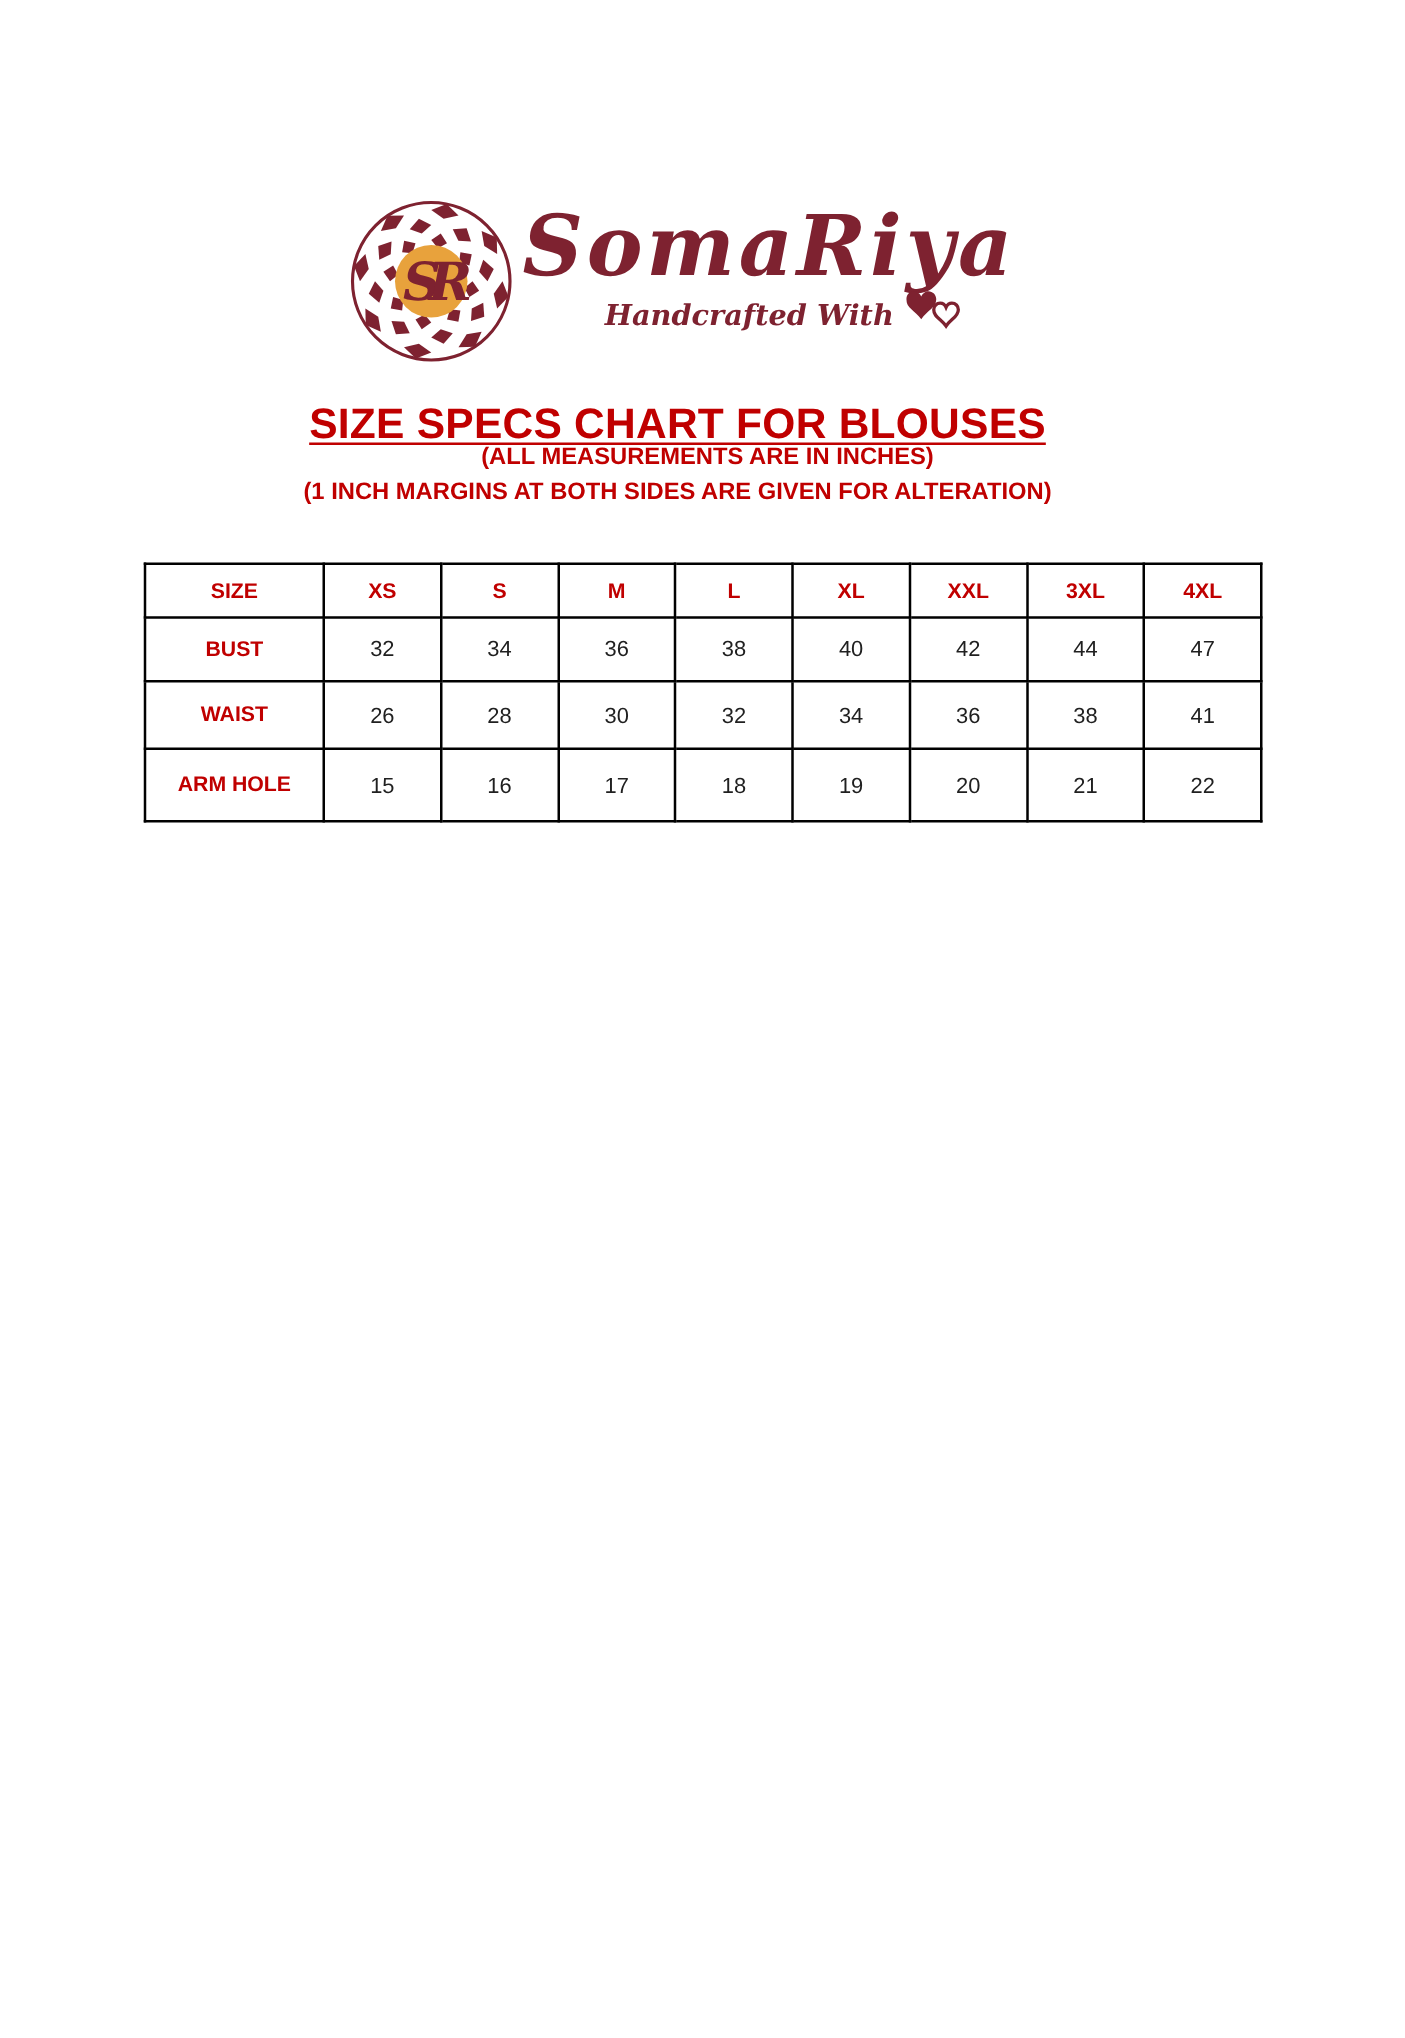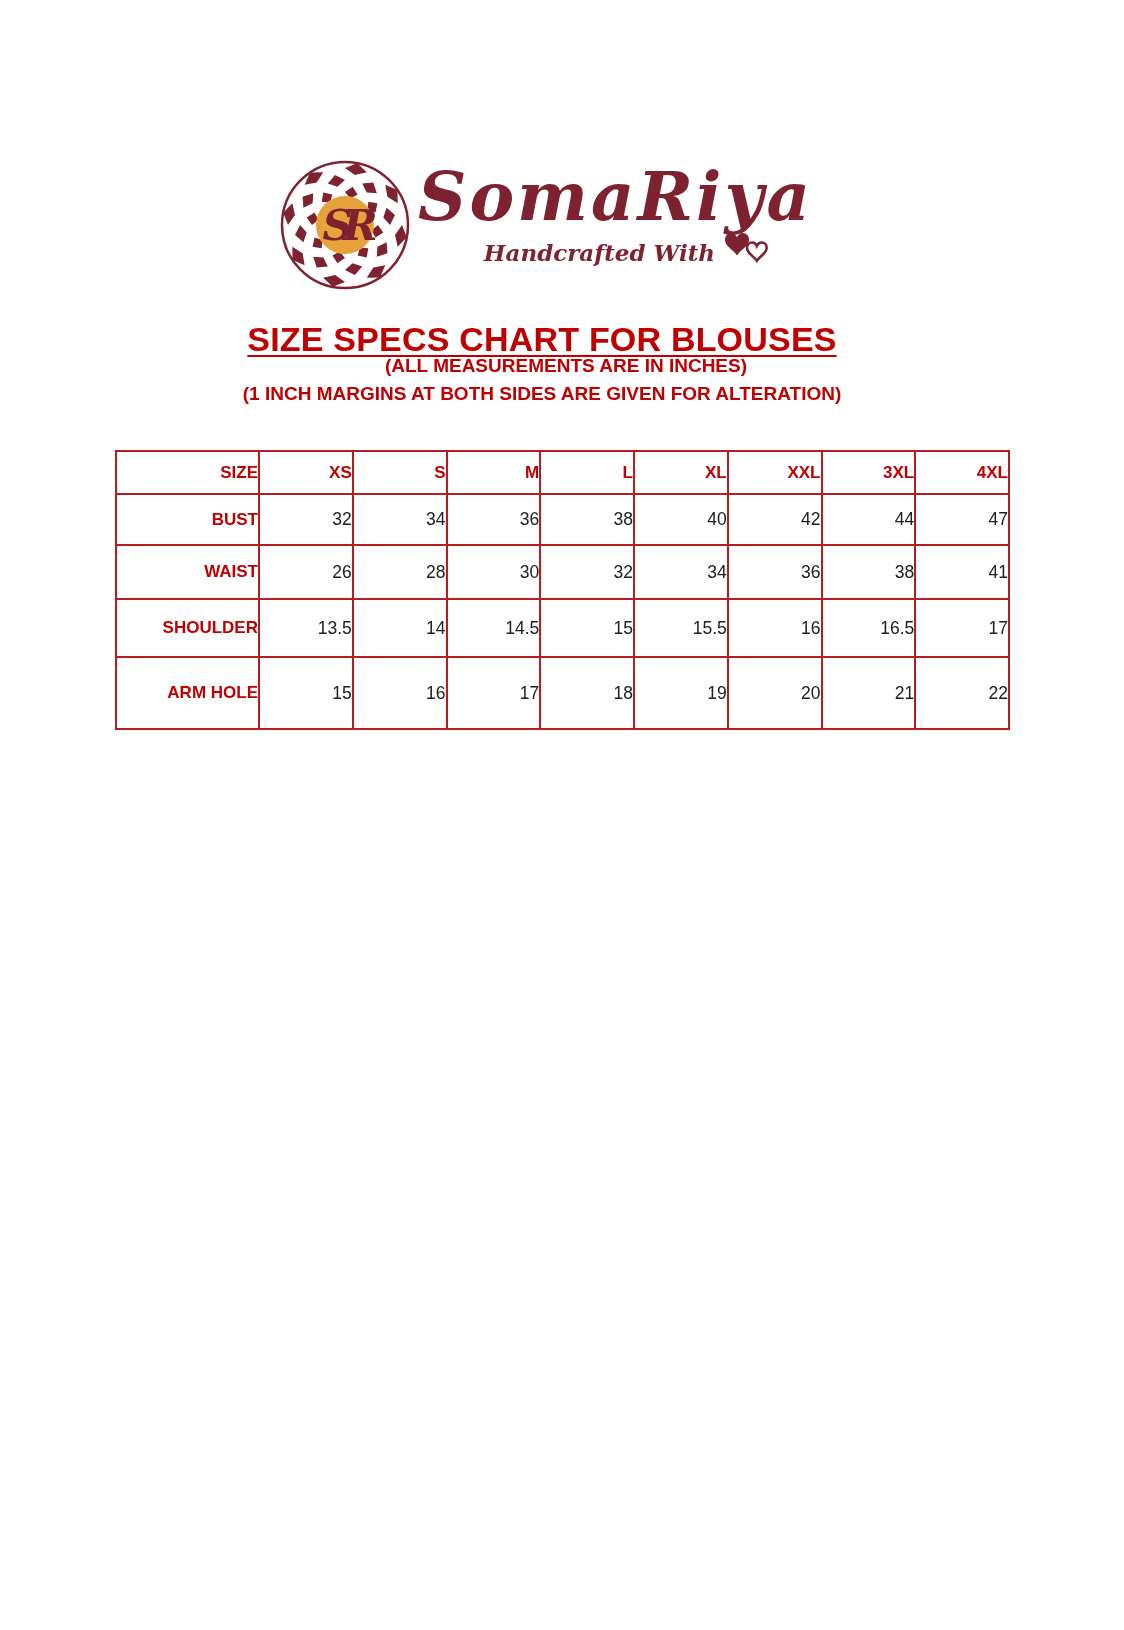--- a/index.html
+++ b/index.html
@@ -76,22 +76,22 @@
   }
   
   table.size-table{
     position:absolute;
     left:115px;top:450px;
     width:895px;
     border-collapse:collapse;
     table-layout:fixed;
   }
   table.size-table th, table.size-table td{
-    border:2px solid #b91c1c;
-    text-align:right;
+    border:2px solid #000000;
+    text-align:center;
     vertical-align:middle;
     padding:0;
     margin-left:44px;
   }
   table.size-table col.label-col{width:143px;}
   table.size-table thead tr{height:43px;}
   table.size-table tbody tr:nth-child(1){height:51px;}
   table.size-table tbody tr:nth-child(2){height:54px;}
   table.size-table tbody tr:nth-child(3){height:58px;}
   table.size-table tbody tr:nth-child(4){height:72px;}
@@ -197,31 +197,20 @@
         <td>26</td>
         <td>28</td>
         <td>30</td>
         <td>32</td>
         <td>34</td>
         <td>36</td>
         <td>38</td>
         <td>41</td>
       </tr>
       <tr>
-        <th>SHOULDER</th>
-        <td>13.5</td>
-        <td>14</td>
-        <td>14.5</td>
-        <td>15</td>
-        <td>15.5</td>
-        <td>16</td>
-        <td>16.5</td>
-        <td>17</td>
-      </tr>
-      <tr>
         <th>ARM HOLE</th>
         <td>15</td>
         <td>16</td>
         <td>17</td>
         <td>18</td>
         <td>19</td>
         <td>20</td>
         <td>21</td>
         <td>22</td>
       </tr>

